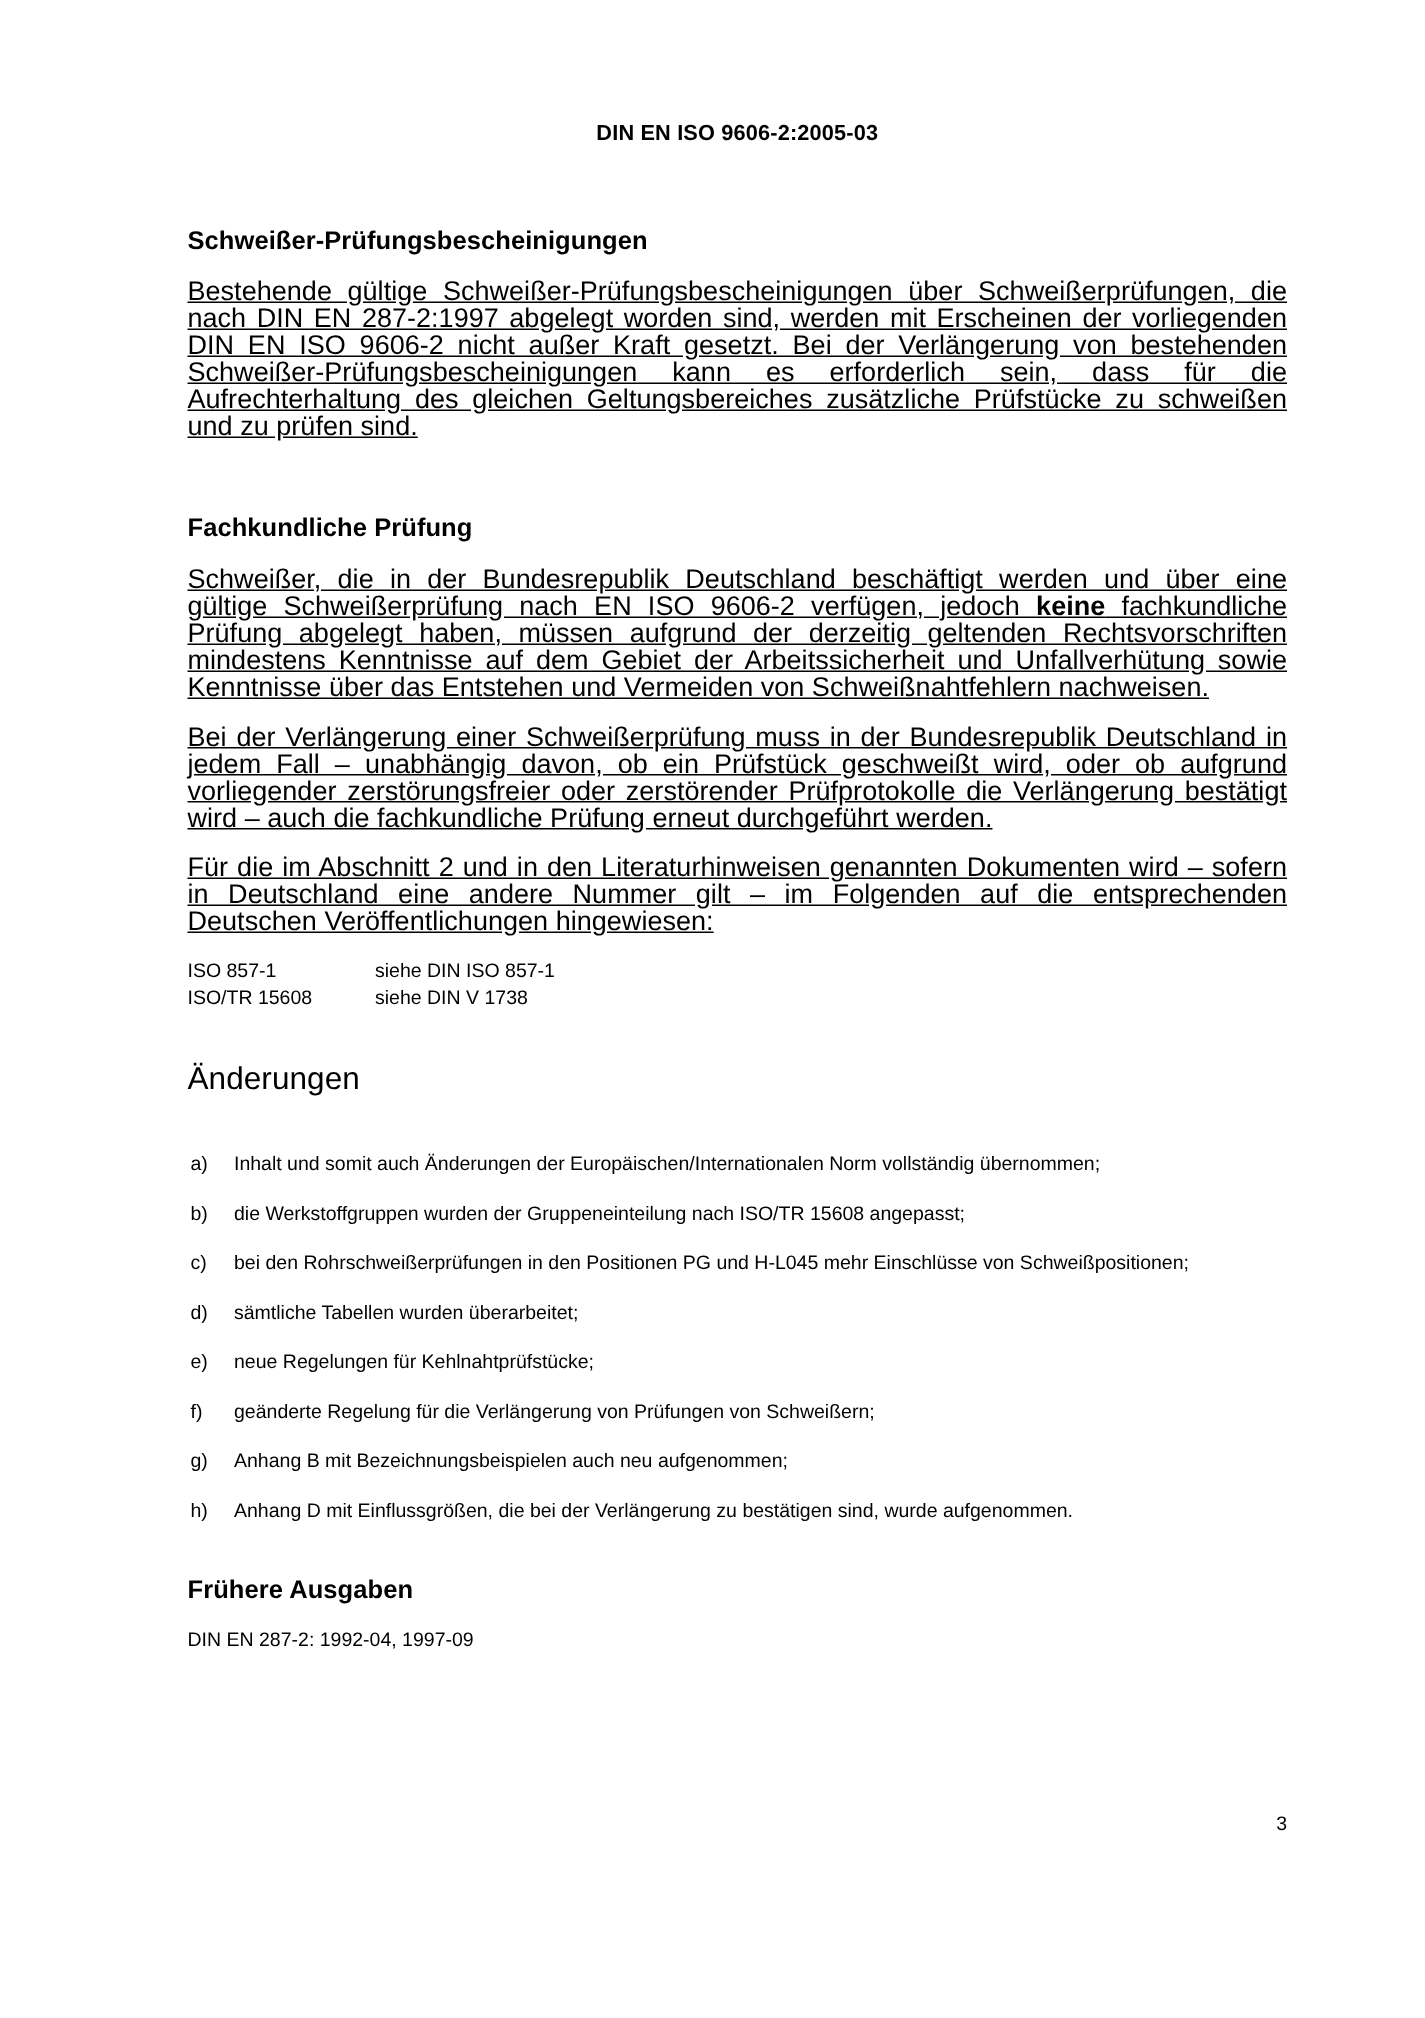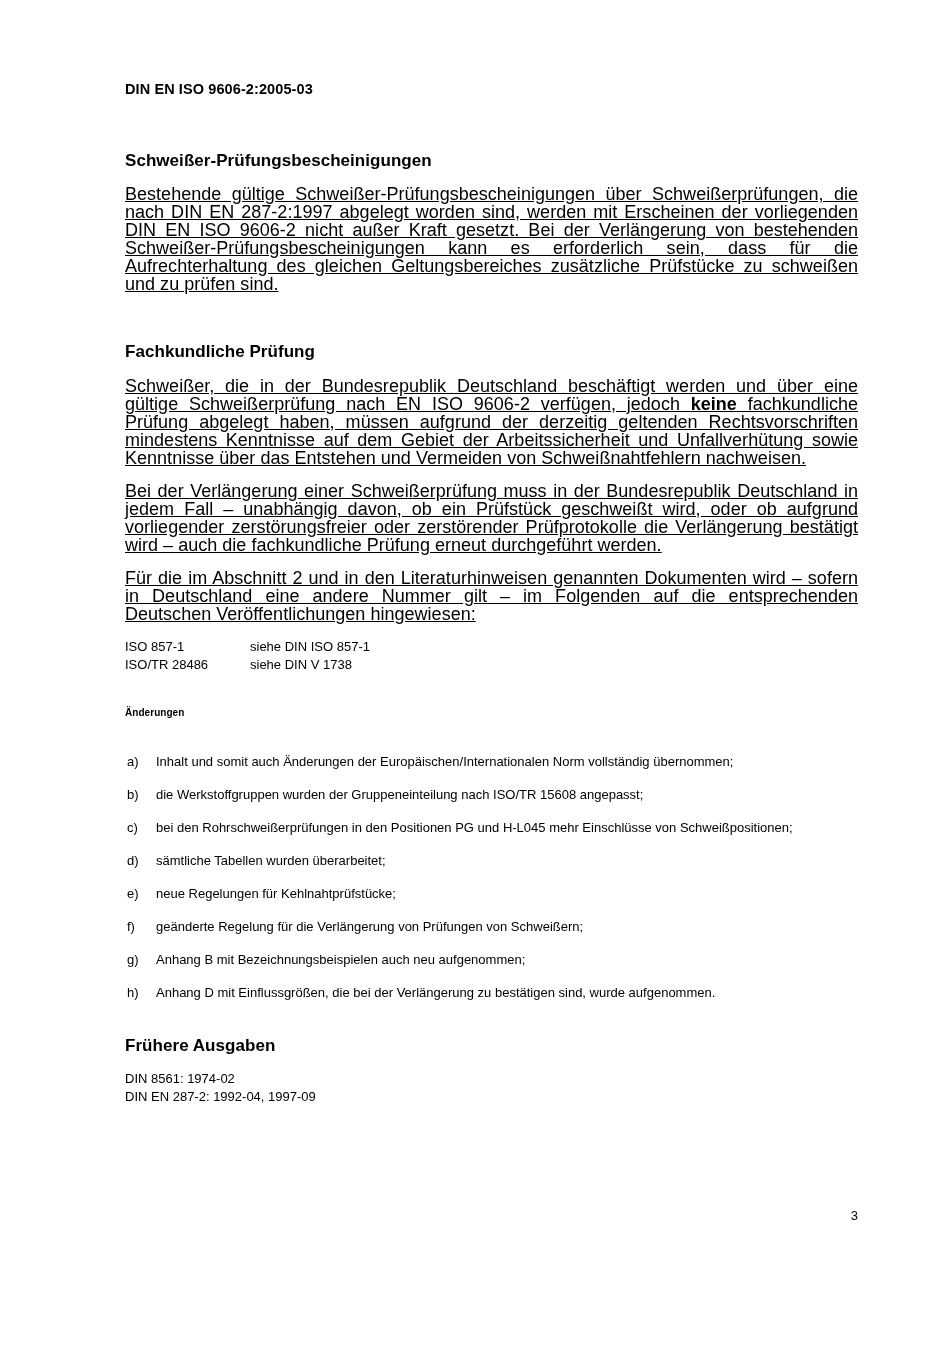--- a/index.html
+++ b/index.html
@@ -18,42 +18,42 @@
     height: 1345px;
     background: #ffffff;
     overflow: hidden;
     box-sizing: border-box;
   }
   .page-header {
     position: absolute;
     top: 82px;
     left: 125px;
     width: 733px;
-    text-align: left;
+    text-align: center;
     font-size: 14.5px;
     font-weight: bold;
     letter-spacing: 0.1px;
     line-height: 1.1;
   }
   .content {
     position: absolute;
     top: 150px;
     left: 125px;
     width: 733px;
   }
   h2.sub-heading {
     font-size: 17px;
     font-weight: bold;
     margin: 0 0 14px 0;
     line-height: 1.25;
     letter-spacing: 0.05px;
   }
   h1.main-heading {
-    font-size: 10px;
-    font-weight: bold;
+    font-size: 21px;
+    font-weight: normal;
     margin: 0 0 16px 0;
     line-height: 1.25;
     letter-spacing: 0.05px;
   }
   p.body-text {
     font-size: 18px;
     line-height: 18px;
     margin: 0 0 15px 0;
     text-align: justify;
     text-justify: inter-word;
@@ -143,21 +143,21 @@
 
 
     <p class="body-text"><span>Schweißer, die in der Bundesrepublik Deutschland beschäftigt werden und über eine gültige Schweißerprüfung nach EN ISO 9606-2 verfügen, jedoch </span><b>keine</b><span> fachkundliche Prüfung abgelegt haben, müssen aufgrund der derzeitig geltenden Rechtsvorschriften mindestens Kenntnisse auf dem Gebiet der Arbeitssicherheit und Unfallverhütung sowie Kenntnisse über das Entstehen und Vermeiden von Schweißnahtfehlern nachweisen.</span></p>
 
     <p class="body-text">Bei der Verlängerung einer Schweißerprüfung muss in der Bundesrepublik Deutschland in jedem Fall – unabhängig davon, ob ein Prüfstück geschweißt wird, oder ob aufgrund vorliegender zerstörungsfreier oder zerstörender Prüfprotokolle die Verlängerung bestätigt wird – auch die fachkundliche Prüfung erneut durchgeführt werden.</p>
 
     <p class="body-text">Für die im Abschnitt 2 und in den Literaturhinweisen genannten Dokumenten wird – sofern in Deutschland eine andere Nummer gilt – im Folgenden auf die entsprechenden Deutschen Veröffentlichungen hingewiesen:</p>
 
     <ul class="ref-list">
       <li><span class="ref-key">ISO 857-1</span><span class="ref-val">siehe DIN ISO 857-1</span></li>
-      <li><span class="ref-key">ISO/TR 28486</span><span class="ref-val">siehe DIN V 1738</span></li>
+      <li><span class="ref-key">ISO/TR 15608</span><span class="ref-val">siehe DIN V 1738</span></li>
     </ul>
 
     <div class="block-gap-lg"></div>
 
     <h1 class="main-heading">Änderungen</h1>
 
 
     <div class="block-gap-sm"></div>
 
     <ul class="lettered-list">
@@ -169,21 +169,20 @@
       <li><span class="marker">f)</span><span>geänderte Regelung für die Verlängerung von Prüfungen von Schweißern;</span></li>
       <li><span class="marker">g)</span><span>Anhang B mit Bezeichnungsbeispielen auch neu aufgenommen;</span></li>
       <li><span class="marker">h)</span><span>Anhang D mit Einflussgrößen, die bei der Verlängerung zu bestätigen sind, wurde aufgenommen.</span></li>
     </ul>
 
     <div class="block-gap-lg"></div>
 
     <h2 class="sub-heading">Frühere Ausgaben</h2>
 
     <ul class="editions-list">
-      <li>DIN 8561: 1974-02</li>
       <li>DIN EN 287-2: 1992-04, 1997-09</li>
     </ul>
 
   </div>
 
   <div class="page-number">3</div>
 
 </div>
 
 </body></html>

